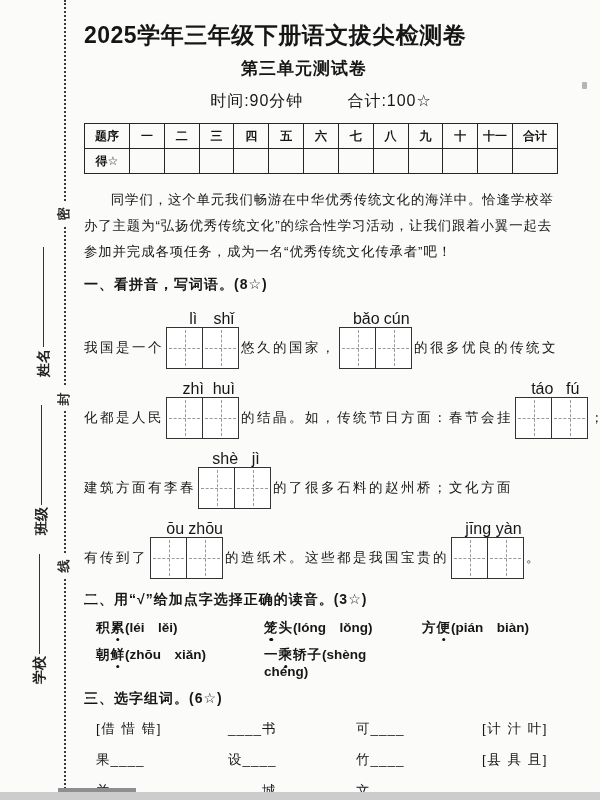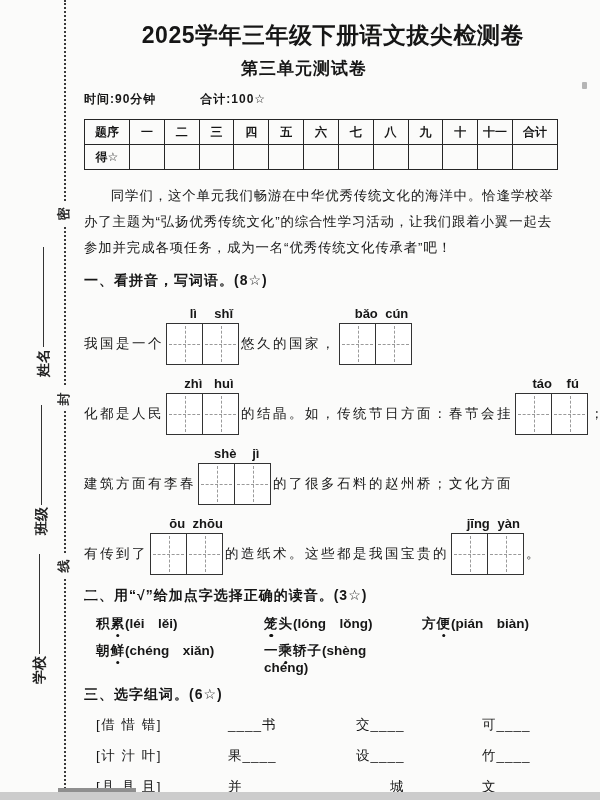--- a/index.html
+++ b/index.html
@@ -16,34 +16,34 @@
     transform:rotate(-90deg);line-height:16px;z-index:2;
   }
   .side-label{
     position:absolute;width:150px;height:22px;line-height:22px;
     transform:rotate(-90deg);white-space:nowrap;font-size:14px;font-weight:bold;
     color:#222;display:flex;align-items:center;
   }
   .side-label .uline{display:inline-block;width:100px;height:0;border-bottom:1.6px solid #333;margin-left:2px;}
   
   .content{position:absolute;left:84px;top:0;width:474px;}
-  .title1{margin:20px 34px 0 0;text-align:right;font-size:23px;font-weight:bold;letter-spacing:0.5px;}
+  .title1{margin:20px 34px 0 0;text-align:left;font-size:23px;font-weight:bold;letter-spacing:0.5px;}
   .title2{margin:6px 34px 0 0;text-align:center;font-size:17px;font-weight:bold;letter-spacing:1px;}
-  .info{margin-top:11px;display:flex;gap:44px;font-size:12px;font-weight:bold;letter-spacing:1px;}
+  .info{margin-top:11px;display:flex;justify-content:center;gap:44px;font-size:16px;font-weight:normal;letter-spacing:1px;}
   table.score{border-collapse:collapse;margin-top:11px;width:100%;table-layout:fixed;}
   table.score td{border:1.7px solid #262626;height:24px;text-align:center;font-size:12px;font-weight:bold;padding:0;}
   table.score td.wide{width:44px;margin-top:16px;}
   .intro{margin-top:13px;font-size:13.4px;line-height:26px;letter-spacing:0.9px;text-indent:2em;font-weight:500;}
   .qtitle{font-size:14px;font-weight:bold;margin-top:11px;letter-spacing:1px;}
   
   .q1line{display:flex;align-items:center;margin-top:26px;height:44px;white-space:nowrap;
           font-size:13.5px;letter-spacing:2.5px;font-weight:500;}
   .q1line.first{margin-top:32px;}
   .pbox{position:relative;display:inline-flex;margin:0 2px;flex:0 0 auto;}
-  .py{position:absolute;top:-17px;left:12px;right:0;display:flex;font-size:13px;letter-spacing:0;font-weight:bold;}
+  .py{position:absolute;top:-17px;left:12px;right:0;display:flex;font-size:16px;letter-spacing:0;font-weight:normal;}
   .py i{flex:1;text-align:center;font-style:normal;}
   .grid{display:flex;border:1.7px solid #333;background:#fff;}
   .cell{width:35px;height:40px;position:relative;}
   .cell + .cell{border-left:1.7px solid #333;}
   .cell::before{content:"";position:absolute;left:50%;top:2px;bottom:2px;border-left:1px dashed #9a9a9a;}
   .cell::after{content:"";position:absolute;top:50%;left:2px;right:2px;border-top:1px dashed #9a9a9a;}
   
   .q2grid{display:grid;grid-template-columns:168px 158px 1fr;row-gap:9px;margin-top:10px;padding-left:12px;
           font-size:13.5px;font-weight:700;}
   .q2item .cn{letter-spacing:1px;}
@@ -146,20 +146,21 @@
     <span class="pbox">
       <span class="py">
           <i>bǎo</i>
           <i>cún</i>
         </span>
       <span class="grid">
           <span class="cell"></span>
           <span class="cell"></span>
         </span>
     </span>
+    <span>的很多优良的传统文</span>
   </div>
 
   <div class="q1line">
     <span>化都是人民</span>
     <span class="pbox">
       <span class="py">
           <i>zhì</i>
           <i>huì</i>
         </span>
       <span class="grid">
@@ -222,30 +223,29 @@
     </span>
     <span>。</span>
   </div>
 
   <div class="qtitle">二、用“√”给加点字选择正确的读音。(3☆)</div>
 
   <div class="q2grid">
     <span class="q2item"><span class="cn"><span>积</span><span class="marked">累</span><span></span></span><span class="opts">(léi　lěi)</span></span>
     <span class="q2item"><span class="cn"><span></span><span class="marked">笼</span><span>头</span></span><span class="opts">(lóng　lǒng)</span></span>
     <span class="q2item"><span class="cn"><span>方</span><span class="marked">便</span><span></span></span><span class="opts">(pián　biàn)</span></span>
-    <span class="q2item"><span class="cn"><span>朝</span><span class="marked">鲜</span><span></span></span><span class="opts">(chéng　xiǎn)</span></span>
+    <span class="q2item"><span class="cn"><span>朝</span><span class="marked">鲜</span><span></span></span><span class="opts">(zhōu　xiǎn)</span></span>
     <span class="q2item"><span class="cn"><span>一</span><span class="marked">乘</span><span>轿子</span></span><span class="opts">(shèng　chéng)</span></span>
   </div>
 
   <div class="qtitle">三、选字组词。(6☆)</div>
 
   <div class="q3grid">
     <span>[借 惜 错]</span>
     <span class="blankcell">____书</span>
-    <span class="blankcell">交____</span>
     <span class="blankcell">可____</span>
 
     <span>[计 汁 叶]</span>
     <span class="blankcell">果____</span>
     <span class="blankcell">设____</span>
     <span class="blankcell">竹____</span>
 
     <span>[县 具 且]</span>
     <span class="blankcell">并____</span>
     <span class="blankcell">____城</span>

